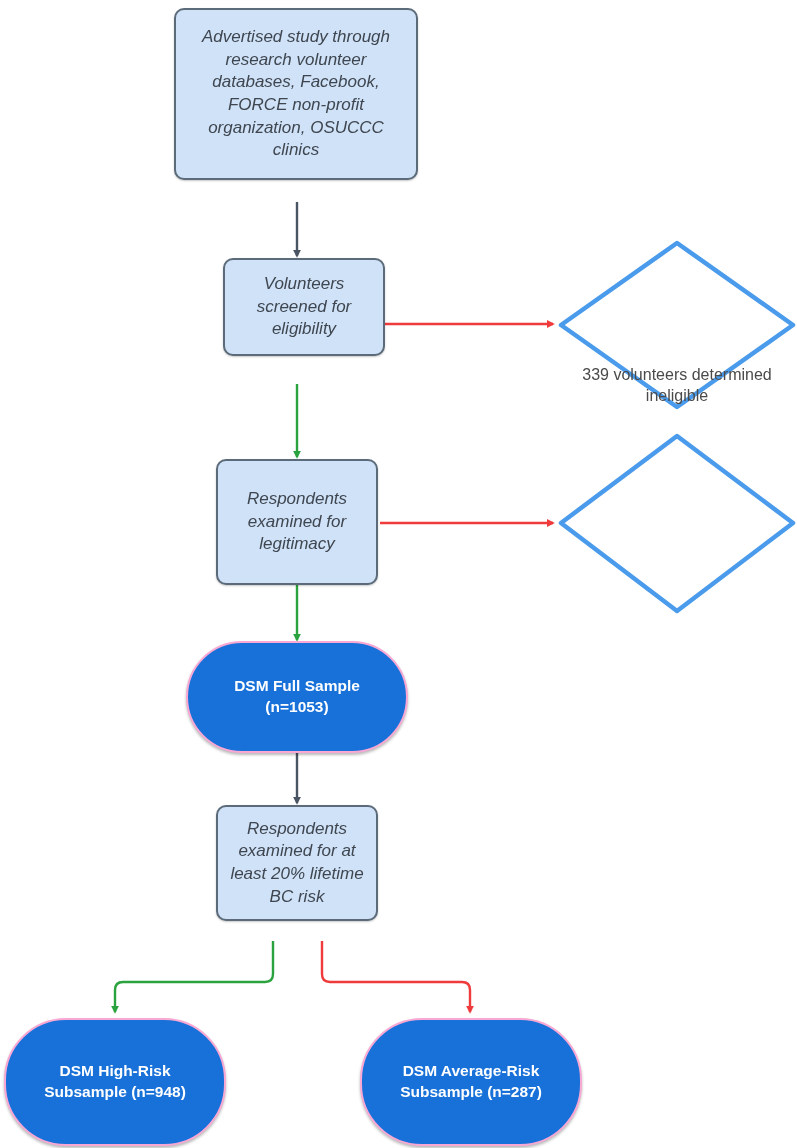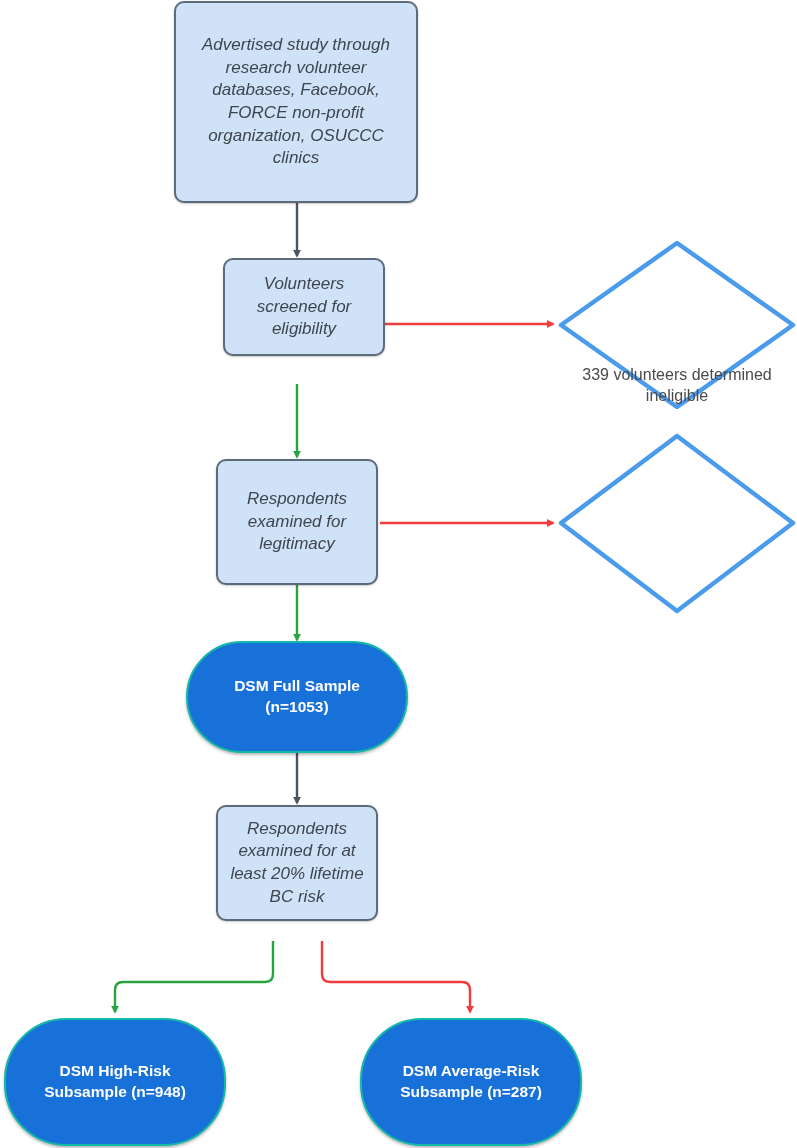--- a/index.html
+++ b/index.html
@@ -11,21 +11,21 @@
   .node{position:absolute;box-sizing:border-box;display:flex;
         align-items:center;justify-content:center;text-align:center;}
 
   
   .proc{background:#cfe2f7;border:2px solid #5c6b7a;border-radius:10px;
         color:#3f4650;font-style:italic;font-size:17px;line-height:1.33;
         box-shadow:0 1px 2px rgba(0,0,0,.22);}
   .proc .txt{padding:4px 10px;}
 
   
-  .term{background:#1871d8;border:2px solid #14b8a6;
+  .term{background:#1871d8;border:2px solid #f9a8d4;
         color:#ffffff;font-weight:bold;font-size:15.5px;line-height:1.35;
         box-shadow:0 2px 3px rgba(0,0,0,.28);}
   .term .txt{padding:4px 14px;}
 
   
   .diamond{position:absolute;}
   .diamond .dlabel{position:absolute;left:0;top:0;width:100%;height:100%;
         display:flex;align-items:flex-end;justify-content:center;
         text-align:center;color:#4a4a4a;font-size:16px;line-height:1.35;}
   .diamond .dlabel span{padding:0 18px;}
@@ -69,21 +69,21 @@
 
     <path d="M 297,585 L 297,640" fill="none" stroke="#2aa33f" stroke-width="2.4" marker-end="url(#ah-green)"></path>
 
     <path d="M 297,752 L 297,803" fill="none" stroke="#4a5563" stroke-width="2.4" marker-end="url(#ah-gray)"></path>
 
     <path d="M 273,941 L 273,974 Q 273,982 265,982 L 123,982 Q 115,982 115,990 L 115,1012" fill="none" stroke="#2aa33f" stroke-width="2.4" stroke-linejoin="round" marker-end="url(#ah-green)"></path>
 
     <path d="M 322,941 L 322,974 Q 322,982 330,982 L 462,982 Q 470,982 470,990 L 470,1012" fill="none" stroke="#ef3b3b" stroke-width="2.4" stroke-linejoin="round" marker-end="url(#ah-red)"></path>
   </svg>
 
-  <div class="node proc" style="left:174px;top:1px;width:244px;height:202px;">
+  <div class="node proc" style="left:174px;top:8px;width:244px;height:172px;">
     <div class="txt">Advertised study through research volunteer databases, Facebook, FORCE non-profit organization, OSUCCC clinics</div>
   </div>
 
   <div class="node proc" style="left:223px;top:258px;width:162px;height:98px;align-items:center;">
     <div class="txt">Volunteers screened for eligibility</div>
   </div>
 
   <div class="diamond" style="left:561px;top:243px;width:232px;height:164px;">
     <div class="dlabel">
       <span>339 volunteers determined ineligible</span>

